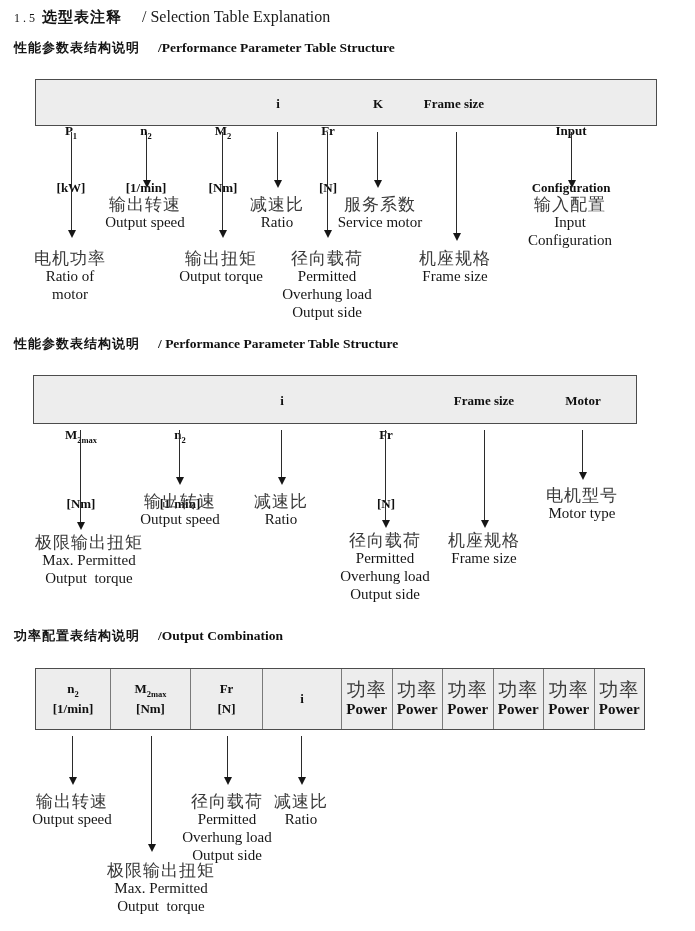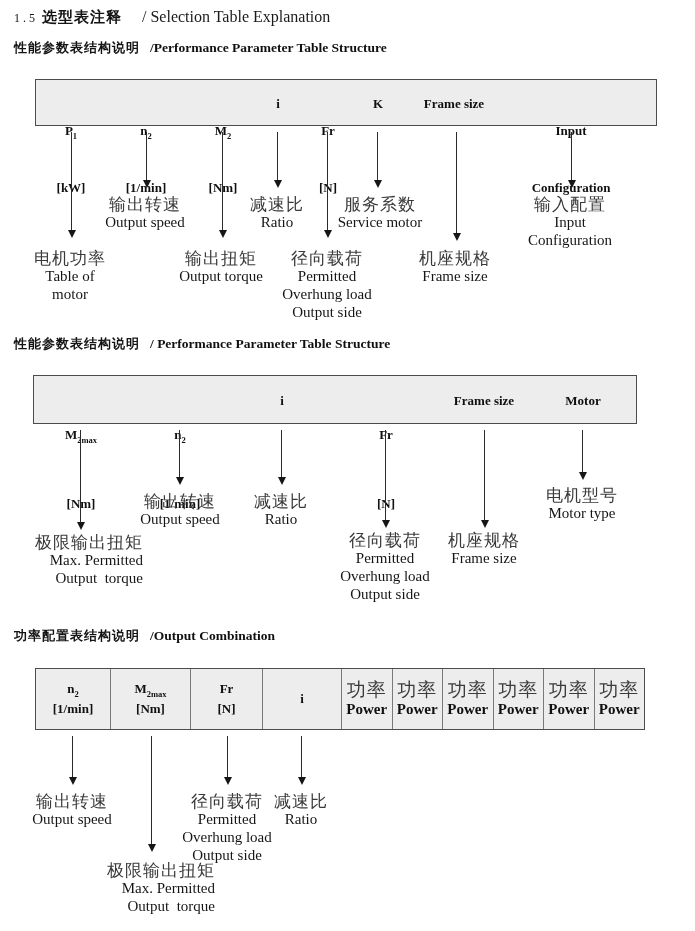--- a/index.html
+++ b/index.html
@@ -9,21 +9,21 @@
   
   .doc-title{position:absolute;left:14px;top:8px;white-space:pre;}
   .doc-title .num{font-weight:400;font-size:12px;letter-spacing:3px;color:#141414;}
   .doc-title .tzh{font-weight:700;font-size:15px;margin-left:4px;letter-spacing:1px;
                   font-family:"DejaVu Sans",sans-serif;color:#141414;}
   .doc-title .ten{font-size:16px;margin-left:20px;color:#1a1a1a;}
 
   .sec-heading{position:absolute;left:14px;white-space:pre;}
   .sec-heading .hzh{font-weight:700;font-size:13px;letter-spacing:1px;
                     font-family:"DejaVu Sans",sans-serif;color:#141414;}
-  .sec-heading .hen{font-weight:700;font-size:13.5px;margin-left:10px;color:#101010;}
+  .sec-heading .hen{font-weight:700;font-size:13.5px;margin-left:18px;color:#101010;}
 
   
   .tbl{position:absolute;background:#ededed;border:1px solid #4c4c4c;}
   .tbl1{left:35px;top:79px;width:620px;height:45px;}
   .tbl2{left:33px;top:375px;width:602px;height:47px;}
   .tcell{position:absolute;transform:translateX(-50%);text-align:center;
          font-weight:700;font-size:13px;color:#101010;white-space:pre;}
   .tbl1 .tcell{line-height:19px;}  .tbl1 .two{top:3px;}
   .tbl2 .tcell{line-height:23px;}  .tbl2 .two{top:1px;}
   .tcell.single{top:50%;transform:translate(-50%,-50%);}
@@ -39,21 +39,21 @@
   .t3cell .pzh{font-family:"DejaVu Sans",sans-serif;font-size:19px;color:#3c3c3c;letter-spacing:1px;}
   .t3cell .pen{font-weight:700;font-size:15px;color:#101010;}
 
   
   .arrow{position:absolute;width:0;border-left:1px solid #2b2b2b;}
   .arrow::after{content:"";position:absolute;left:-4.5px;bottom:-8px;width:0;height:0;
                 border:4px solid transparent;border-top:8px solid #161616;border-bottom:none;}
 
   
   .callout{position:absolute;transform:translateX(-50%);text-align:center;}
-  .callout.leftal{transform:none;text-align:right;}
+  .callout.leftal{transform:none;text-align:center;}
   .czh{font-family:"DejaVu Sans",sans-serif;font-size:17px;color:#3a3a3a;
        letter-spacing:1px;line-height:18px;white-space:pre;}
   .cen{font-family:"Liberation Serif","DejaVu Serif",serif;font-size:15px;color:#151515;
        line-height:18px;white-space:pre;}
 </style>
 </head>
 <body>
 
 <div class="page">
 
@@ -109,21 +109,21 @@
     <div class="cen">Service motor</div>
   </div>
   <div class="callout" style="left:570px;top:195px">
     <div class="czh">输入配置</div>
     <div class="cen">Input</div>
     <div class="cen">Configuration</div>
   </div>
 
   <div class="callout" style="left:70px;top:249px">
     <div class="czh">电机功率</div>
-    <div class="cen">Table of</div>
+    <div class="cen">Ratio of</div>
     <div class="cen">motor</div>
   </div>
   <div class="callout" style="left:221px;top:249px">
     <div class="czh">输出扭矩</div>
     <div class="cen">Output torque</div>
   </div>
   <div class="callout" style="left:327px;top:249px">
     <div class="czh">径向载荷</div>
     <div class="cen">Permitted</div>
     <div class="cen">Overhung load</div>

